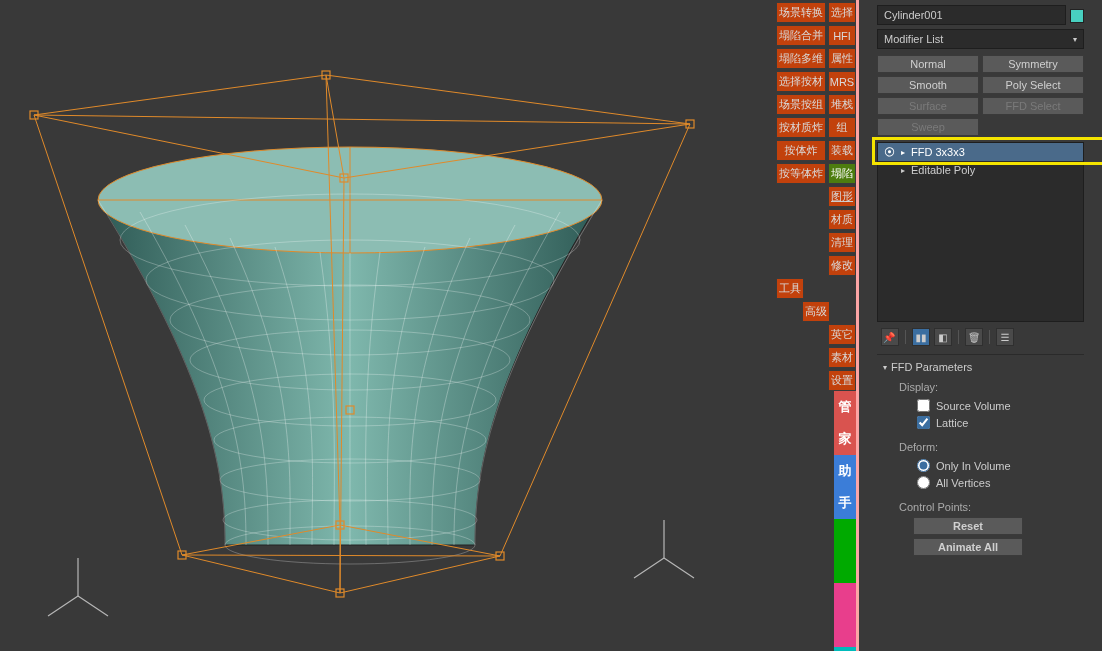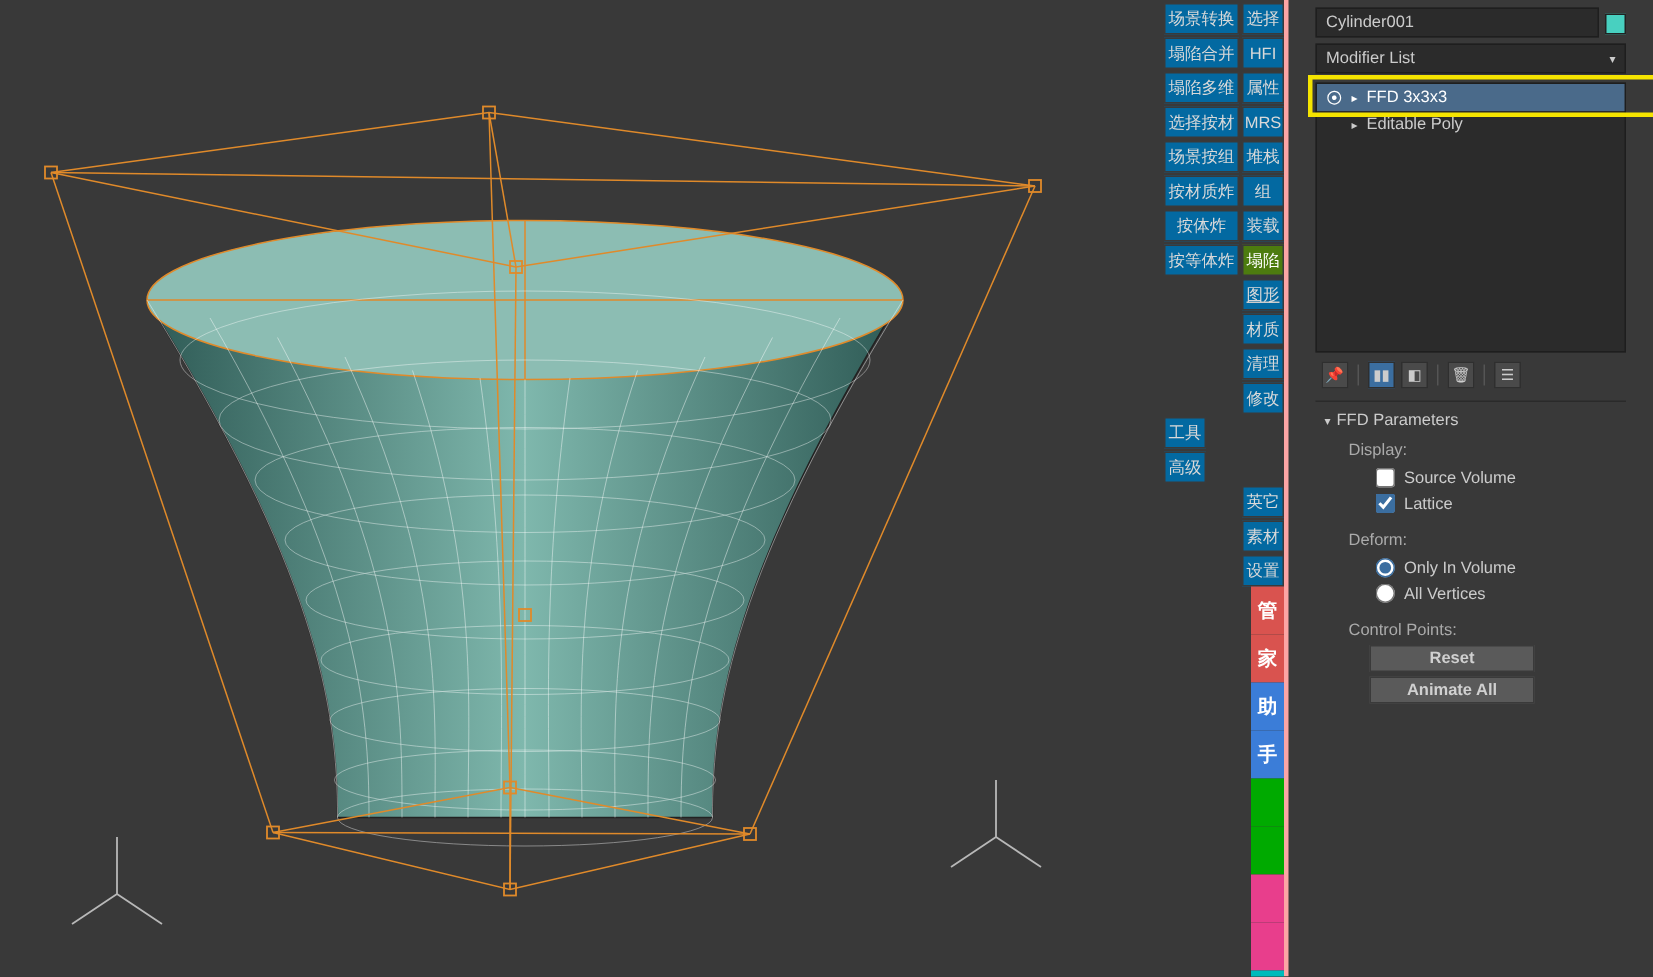--- a/index.html
+++ b/index.html
@@ -3,21 +3,21 @@
 <meta charset="utf-8">
 <style>
 * { margin: 0; padding: 0; box-sizing: border-box; font-family: "Microsoft YaHei", Arial, sans-serif; font-size: 11px; }
 body { background: #393939; color: #cccccc; overflow: hidden; }
 .app { display: flex; width: 1102px; height: 651px; position: relative; }
 .viewport { flex: 1; background: #393939; position: relative; }
 .viewport svg { position: absolute; top: 0; left: 0; }
 .side-panel { width: 326px; background: #393939; display: flex; }
 .toolbox-cols { display: flex; flex-direction: column; gap: 2px; padding-top: 2px; }
 .toolbox-row { display: flex; gap: 2px; }
-.tool-btn { background: #0369a1; color: #d9d9d9; border: 1px solid #3a3a3a; cursor: pointer; display: flex; align-items: center; justify-content: center; height: 21px; font-size: 11px; }
+.tool-btn { background: #c2410c; color: #d9d9d9; border: 1px solid #3a3a3a; cursor: pointer; display: flex; align-items: center; justify-content: center; height: 21px; font-size: 11px; }
 .tool-btn.wide { width: 50px; }
 .tool-btn.narrow { width: 28px; }
 .tool-btn.green { background: #4d7c0f; color: #fff; }
 .tablet-btn { width: 22px; height: 32px; display: flex; align-items: center; justify-content: center; font-size: 13px; font-weight: 600; color: #fff; cursor: pointer; }
 .tablet-red { background: #d9534f; }
 .tablet-blue { background: #3b7dd8; }
 .tablet-green { background: #0a0; }
 .tablet-pink { background: #e83e8c; }
 .tablet-teal { background: #0bb; }
 .right-panel { flex: 1; background: #393939; border-left: 3px solid #fca5a5; display: flex; flex-direction: column; padding: 2px 18px; }
@@ -188,21 +188,21 @@
           </div>
         <div class="toolbox-row" style="justify-content:flex-end;">
             <div class="tool-btn narrow">清理</div>
           </div>
         <div class="toolbox-row" style="justify-content:flex-end;">
             <div class="tool-btn narrow">修改</div>
           </div>
         <div class="toolbox-row" style="">
             <div class="tool-btn narrow">工具</div>
           </div>
-        <div class="toolbox-row" style="justify-content:flex-start;">
+        <div class="toolbox-row" style="justify-content:center;">
             <div class="tool-btn narrow">高级</div>
           </div>
         <div class="toolbox-row" style="justify-content:flex-end;">
             <div class="tool-btn narrow">英它</div>
           </div>
         <div class="toolbox-row" style="justify-content:flex-end;">
             <div class="tool-btn narrow">素材</div>
           </div>
         <div class="toolbox-row" style="justify-content:flex-end;">
             <div class="tool-btn narrow">设置</div>
@@ -224,20 +224,29 @@
 
     <div class="right-panel">
       <div class="name-row">
         <input class="name-field" value="Cylinder001" style="">
         <div class="color-sw"></div>
       </div>
       <div class="mod-list">
           <span>Modifier List</span>
         </div>
 
+      <div class="btn-grid">
+        <div class="mod-btn">Normal</div>
+        <div class="mod-btn">Symmetry</div>
+        <div class="mod-btn">Smooth</div>
+        <div class="mod-btn">Poly Select</div>
+        <div class="mod-btn dis">Surface</div>
+        <div class="mod-btn dis">FFD Select</div>
+        <div class="mod-btn dis">Sweep</div>
+      </div>
 
       <div class="stack">
         <div class="stack-item sel">
           <span class="eye">⦿</span>
           <span class="exp">▸</span>
           <span>FFD 3x3x3</span>
         </div>
         <div class="stack-item">
           <span style="width:11px;"></span>
           <span class="exp">▸</span>

